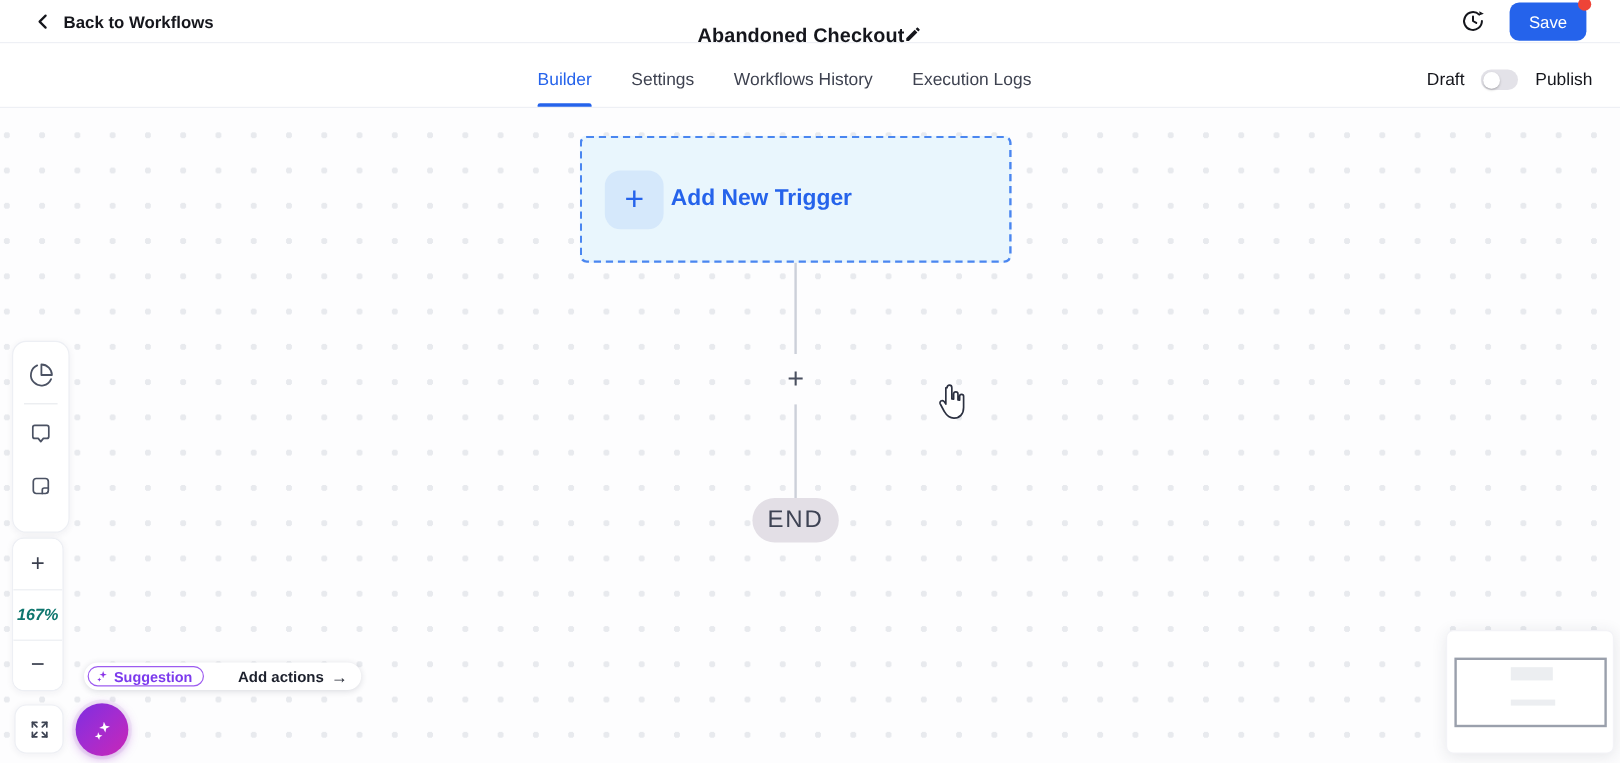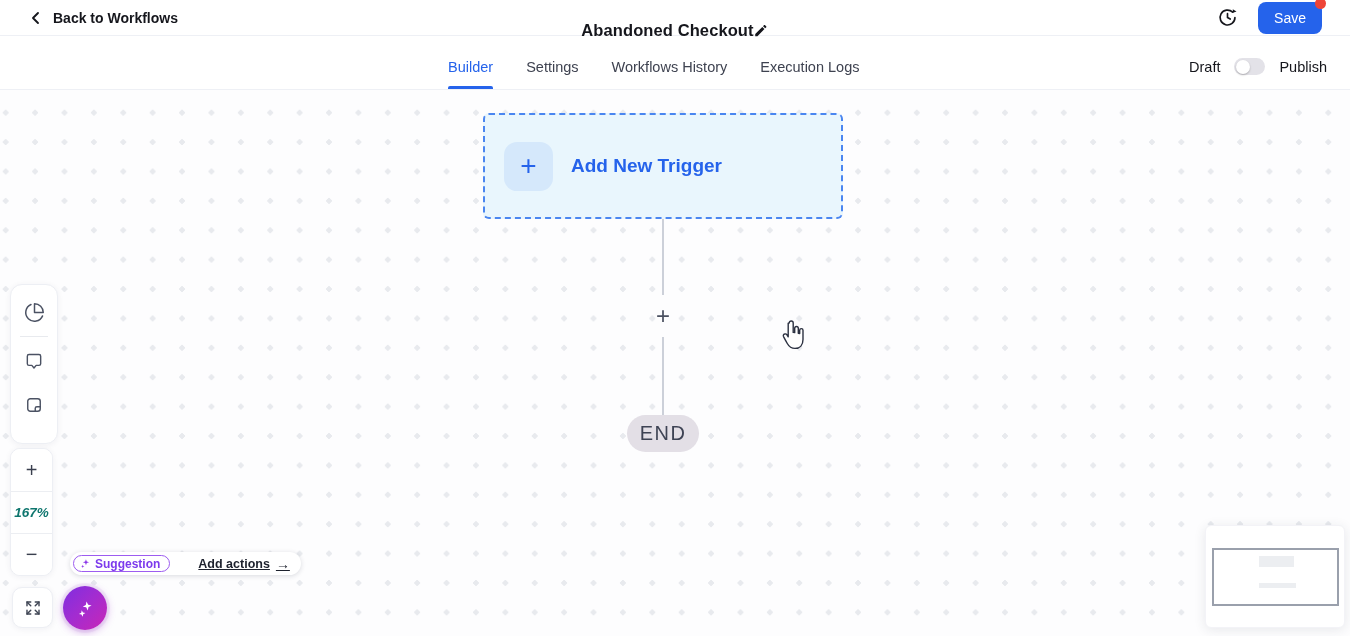--- a/index.html
+++ b/index.html
@@ -11,21 +11,21 @@
   
   .topbar {
     position:absolute; top:0; left:0; right:0; height:36px; background:#fff;
     border-bottom:1px solid #eef0f5; display:flex; align-items:center;
     padding:0 28px; z-index:10;
   }
   .back-btn { display:flex; align-items:center; gap:9px; cursor:pointer; }
   .back-label { font-size:14px; font-weight:700; }
   .title-wrap {
     position:absolute; left:50%; transform:translateX(-50%);
-    display:flex; align-items:center; margin-top:25px;
+    display:flex; align-items:flex-start; margin-top:25px;
   }
   .page-title { font-size:16.5px; font-weight:700; letter-spacing:.1px; }
   .topbar-right { margin-left:auto; display:flex; align-items:center; gap:20px; }
   .icon-btn { background:none; border:none; cursor:pointer; display:flex; align-items:center; }
   .save-btn {
     position:relative; background:#2563eb; color:#fff; border:none; cursor:pointer;
     font-family:inherit; font-size:14px; font-weight:400; border-radius:8px;
     padding:9px 16px; line-height:1;
   }
   .save-dot {
@@ -74,21 +74,21 @@
   .trigger-box {
     position:absolute; left:483px; top:23px; width:360px; height:106px;
     background:#e9f6fd; border:2px dashed #4a86f0; border-radius:6px;
     display:flex; align-items:center; padding-left:19px; cursor:pointer;
   }
   .trigger-tile {
     width:49px; height:49px; border-radius:13px; background:#d5e8fb;
     display:flex; align-items:center; justify-content:center;
     font-size:28px; color:#2563eb; font-weight:400; line-height:1;
   }
-  .trigger-label { margin-left:18px; font-size:19px; font-weight:700; color:#2563eb; }
+  .trigger-label { margin-left:6px; font-size:19px; font-weight:700; color:#2563eb; }
   .connector-seg { position:absolute; left:662px; width:2px; background:#ccd0d9; }
   .seg1 { top:129px; height:76px; }
   .seg2 { top:247px; height:78px; }
   .connector-plus {
     position:absolute; left:650px; top:213px; width:26px; height:26px;
     display:flex; align-items:center; justify-content:center;
     font-size:24px; color:#4a5060; cursor:pointer; line-height:1;
   }
   .end-pill {
     position:absolute; left:627px; top:325px; width:72px; height:37px;
@@ -131,21 +131,21 @@
     border-radius:12px; box-shadow:0 1px 5px rgba(30,35,60,.16);
     display:flex; align-items:center; gap:28px; padding:0 11px 0 3px; z-index:6;
   }
   .suggestion-pill {
     border:1px solid #9d5cf0; color:#7c3aed; border-radius:10px; height:17px;
     display:flex; align-items:center; gap:4px; padding:0 9px 0 6px;
     font-size:12px; font-weight:600; cursor:pointer; background:#fff;
   }
   .add-actions {
     display:flex; align-items:center; gap:6px; font-size:12.5px; font-weight:600;
-    color:#1d212d; cursor:pointer;text-decoration:underline;
+    color:#1d212d; cursor:pointer;
   }
   .arrow-glyph { font-size:14px; line-height:1; }
   .ai-fab {
     position:absolute; left:63px; top:496px; width:44px; height:44px; border:none;
     border-radius:50%; cursor:pointer; z-index:6;
     background:linear-gradient(135deg,#7e2ee0 0%,#a32cd0 48%,#c926b6 100%);
     box-shadow:0 2px 9px rgba(150,40,200,.4), 0 0 0 3px rgba(243,238,248,.85);
     display:flex; align-items:center; justify-content:center;
   }
   

